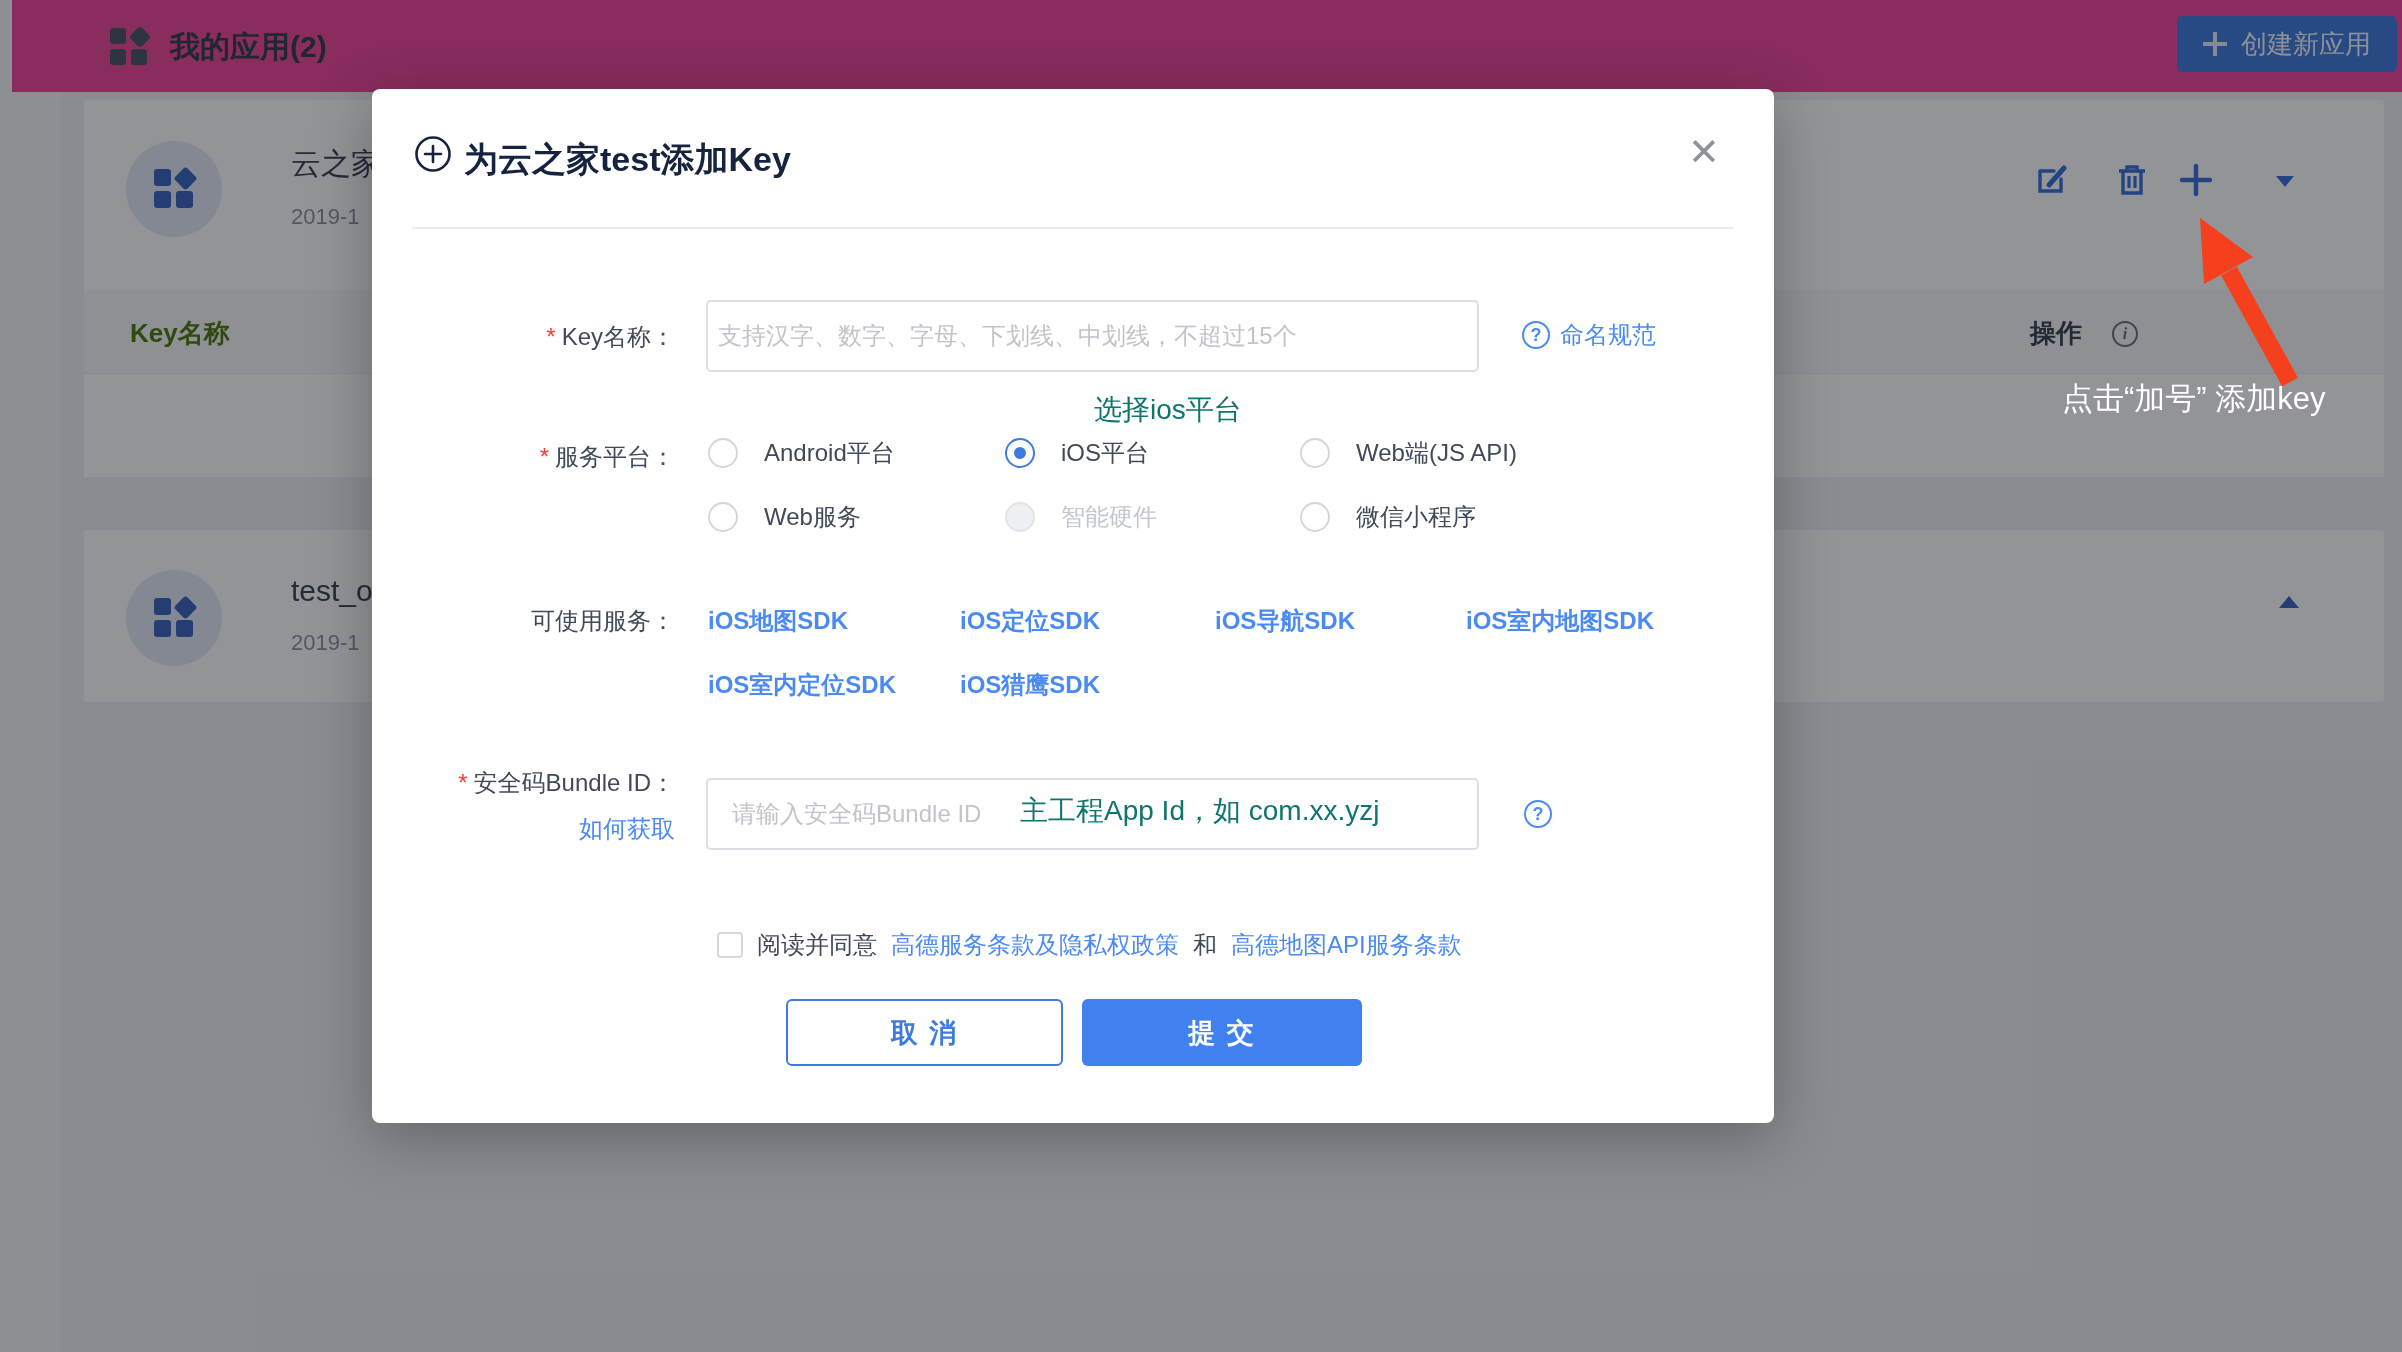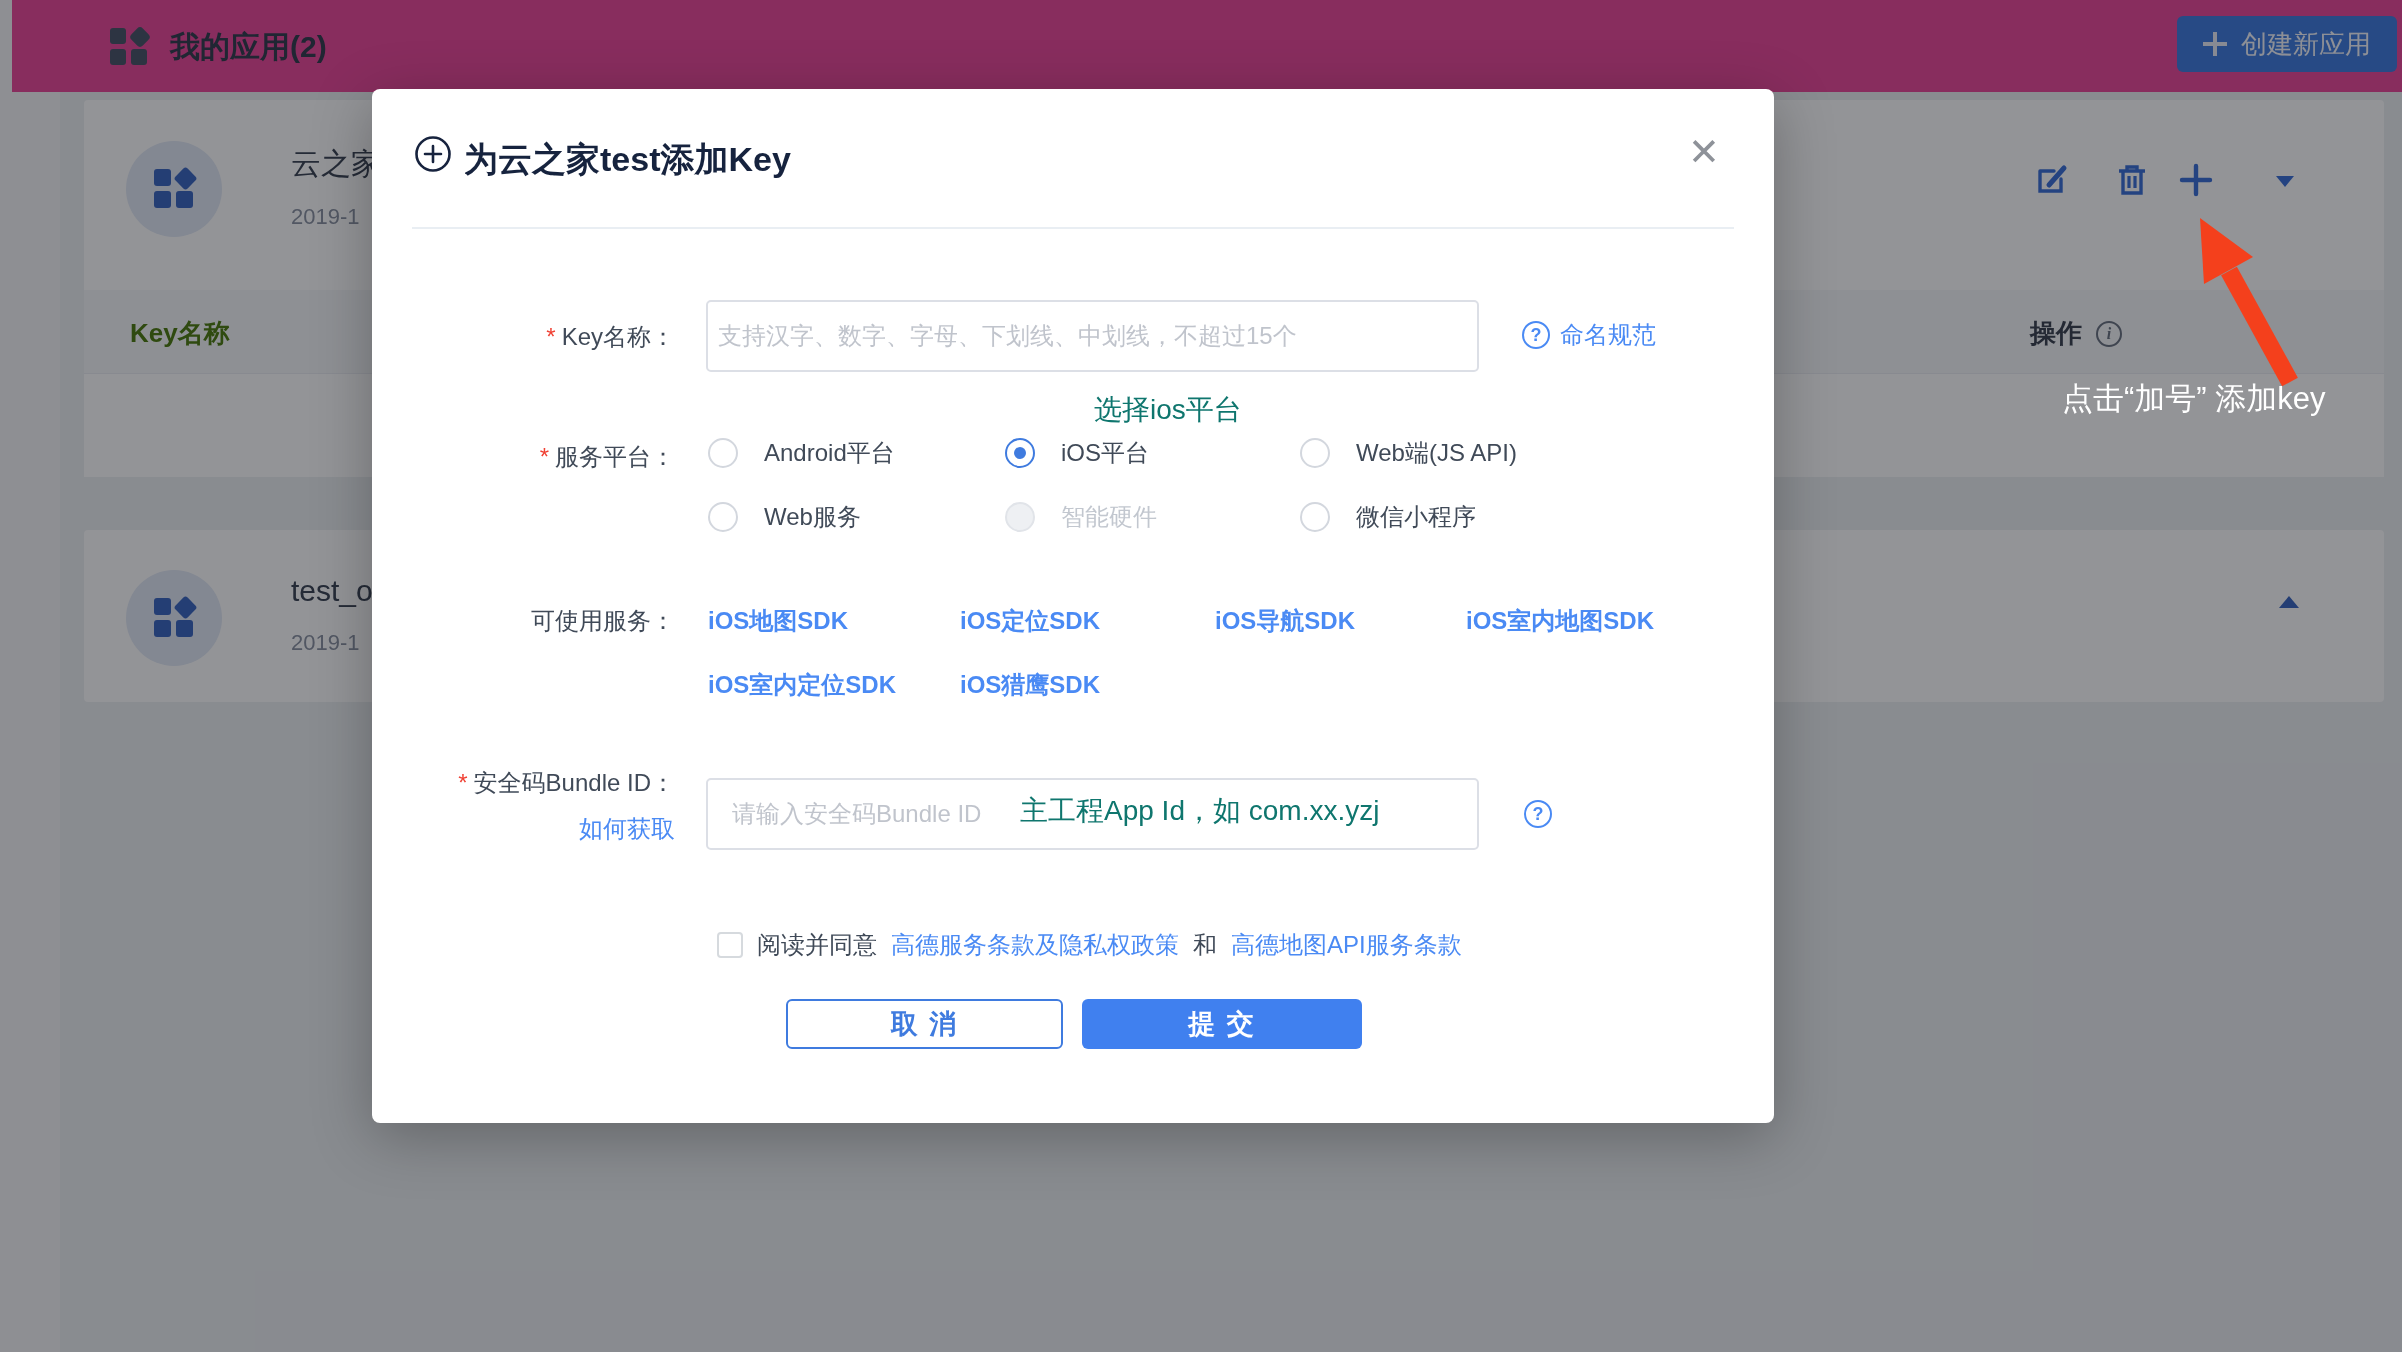--- a/index.html
+++ b/index.html
@@ -38,21 +38,21 @@
   .app-date { position:absolute; left:207px; font-size:22px; color:#8b93a3; white-space:nowrap; }
   #card1 .app-date { top:104px; } #card2 .app-date { top:100px; }
 
   .actions { position:absolute; top:62px; height:36px; }
   .act-icon { position:absolute; top:0; width:36px; height:36px; cursor:pointer; }
   .caret-down { position:absolute; top:14px; width:0; height:0; border-left:9px solid transparent; border-right:9px solid transparent; border-top:11px solid #3a6fd8; cursor:pointer; }
   .caret-up { position:absolute; width:0; height:0; border-left:10px solid transparent; border-right:10px solid transparent; border-bottom:12px solid #3a66c0; cursor:pointer; }
 
   .table-head { position:absolute; left:0; top:190px; width:2300px; height:84px; background:#f7f8fa; border-bottom:1px solid #ebeef2; }
   .th-key { position:absolute; left:46px; top:26px; font-size:26px; font-weight:bold; color:#4d7c0f; }
-  .th-ops { position:absolute; left:1946px; top:26px; font-size:26px; font-weight:bold; color:#39414f; display:flex; align-items:center; gap:14px; }
+  .th-ops { position:absolute; left:1946px; top:26px; font-size:26px; font-weight:bold; color:#39414f; display:flex; align-items:center; gap:30px; }
   .info-icon { width:26px; height:26px; border-radius:50%; border:2px solid #6a7280; color:#6a7280; font-size:16px; font-style:italic; font-family:"Liberation Serif",serif; display:flex; align-items:center; justify-content:center; font-weight:bold; }
   .empty-row { position:absolute; left:0; top:275px; width:2300px; height:102px; background:#fff; }
 
   
   .overlay { position:absolute; left:0; top:0; width:2402px; height:1352px; background:rgba(8,11,18,0.44); z-index:10; }
   .modal { position:absolute; left:372px; top:89px; width:1402px; height:1034px; background:#ffffff; border-radius:8px; box-shadow:0 14px 60px rgba(0,0,0,0.28); z-index:20; }
   .modal-header { position:absolute; left:0; top:0; width:1402px; height:138px; }
   .modal-title { position:absolute; left:92px; top:48px; font-size:34px; font-weight:bold; color:#16233e; }
   .modal-divider { position:absolute; left:40px; top:138px; width:1322px; height:0; border-top:2px solid #e9eef3; }
   .close-x { position:absolute; left:1316px; top:44px; font-size:38px; color:#8e9299; cursor:pointer; line-height:1; }
@@ -75,21 +75,21 @@
   .radio.disabled { background:#eef0f3; border-color:#e1e4e9; }
   .radio-item span.lbl { font-size:24px; color:#404a58; }
   .radio-item.disabled span.lbl { color:#c2c7cf; }
 
   .sdk-link { position:absolute; color:#4a8af4; font-size:24px; font-weight:bold; cursor:pointer; white-space:nowrap; }
 
   .agree-row { position:absolute; left:345px; top:840px; display:flex; align-items:center; gap:14px; font-size:24px; color:#404a58; white-space:nowrap; }
   .checkbox { width:26px; height:26px; border:2px solid #d6dade; border-radius:4px; background:#fff; cursor:pointer; flex:none; }
   .a-link { color:#4a8af4; cursor:pointer; }
 
-  .btn { position:absolute; top:910px; height:50px; border-radius:6px; font-size:27px; display:flex; align-items:center; justify-content:center; cursor:pointer; letter-spacing:2px; font-weight:bold; }
+  .btn { position:absolute; top:910px; height:67px; border-radius:6px; font-size:27px; display:flex; align-items:center; justify-content:center; cursor:pointer; letter-spacing:2px; font-weight:bold; }
   .btn-cancel { left:414px; width:277px; background:#fff; border:2px solid #3f7bdf; color:#3f7bdf; }
   .btn-submit { left:710px; width:280px; background:#4080ef; border:none; color:#fff; }
 
   
   .anno { position:absolute; z-index:30; }
   .anno-text { position:absolute; left:2062px; top:378px; font-size:31px; color:#ffffff; white-space:nowrap; z-index:30; }
 </style>
 </head>
 <body>
 

